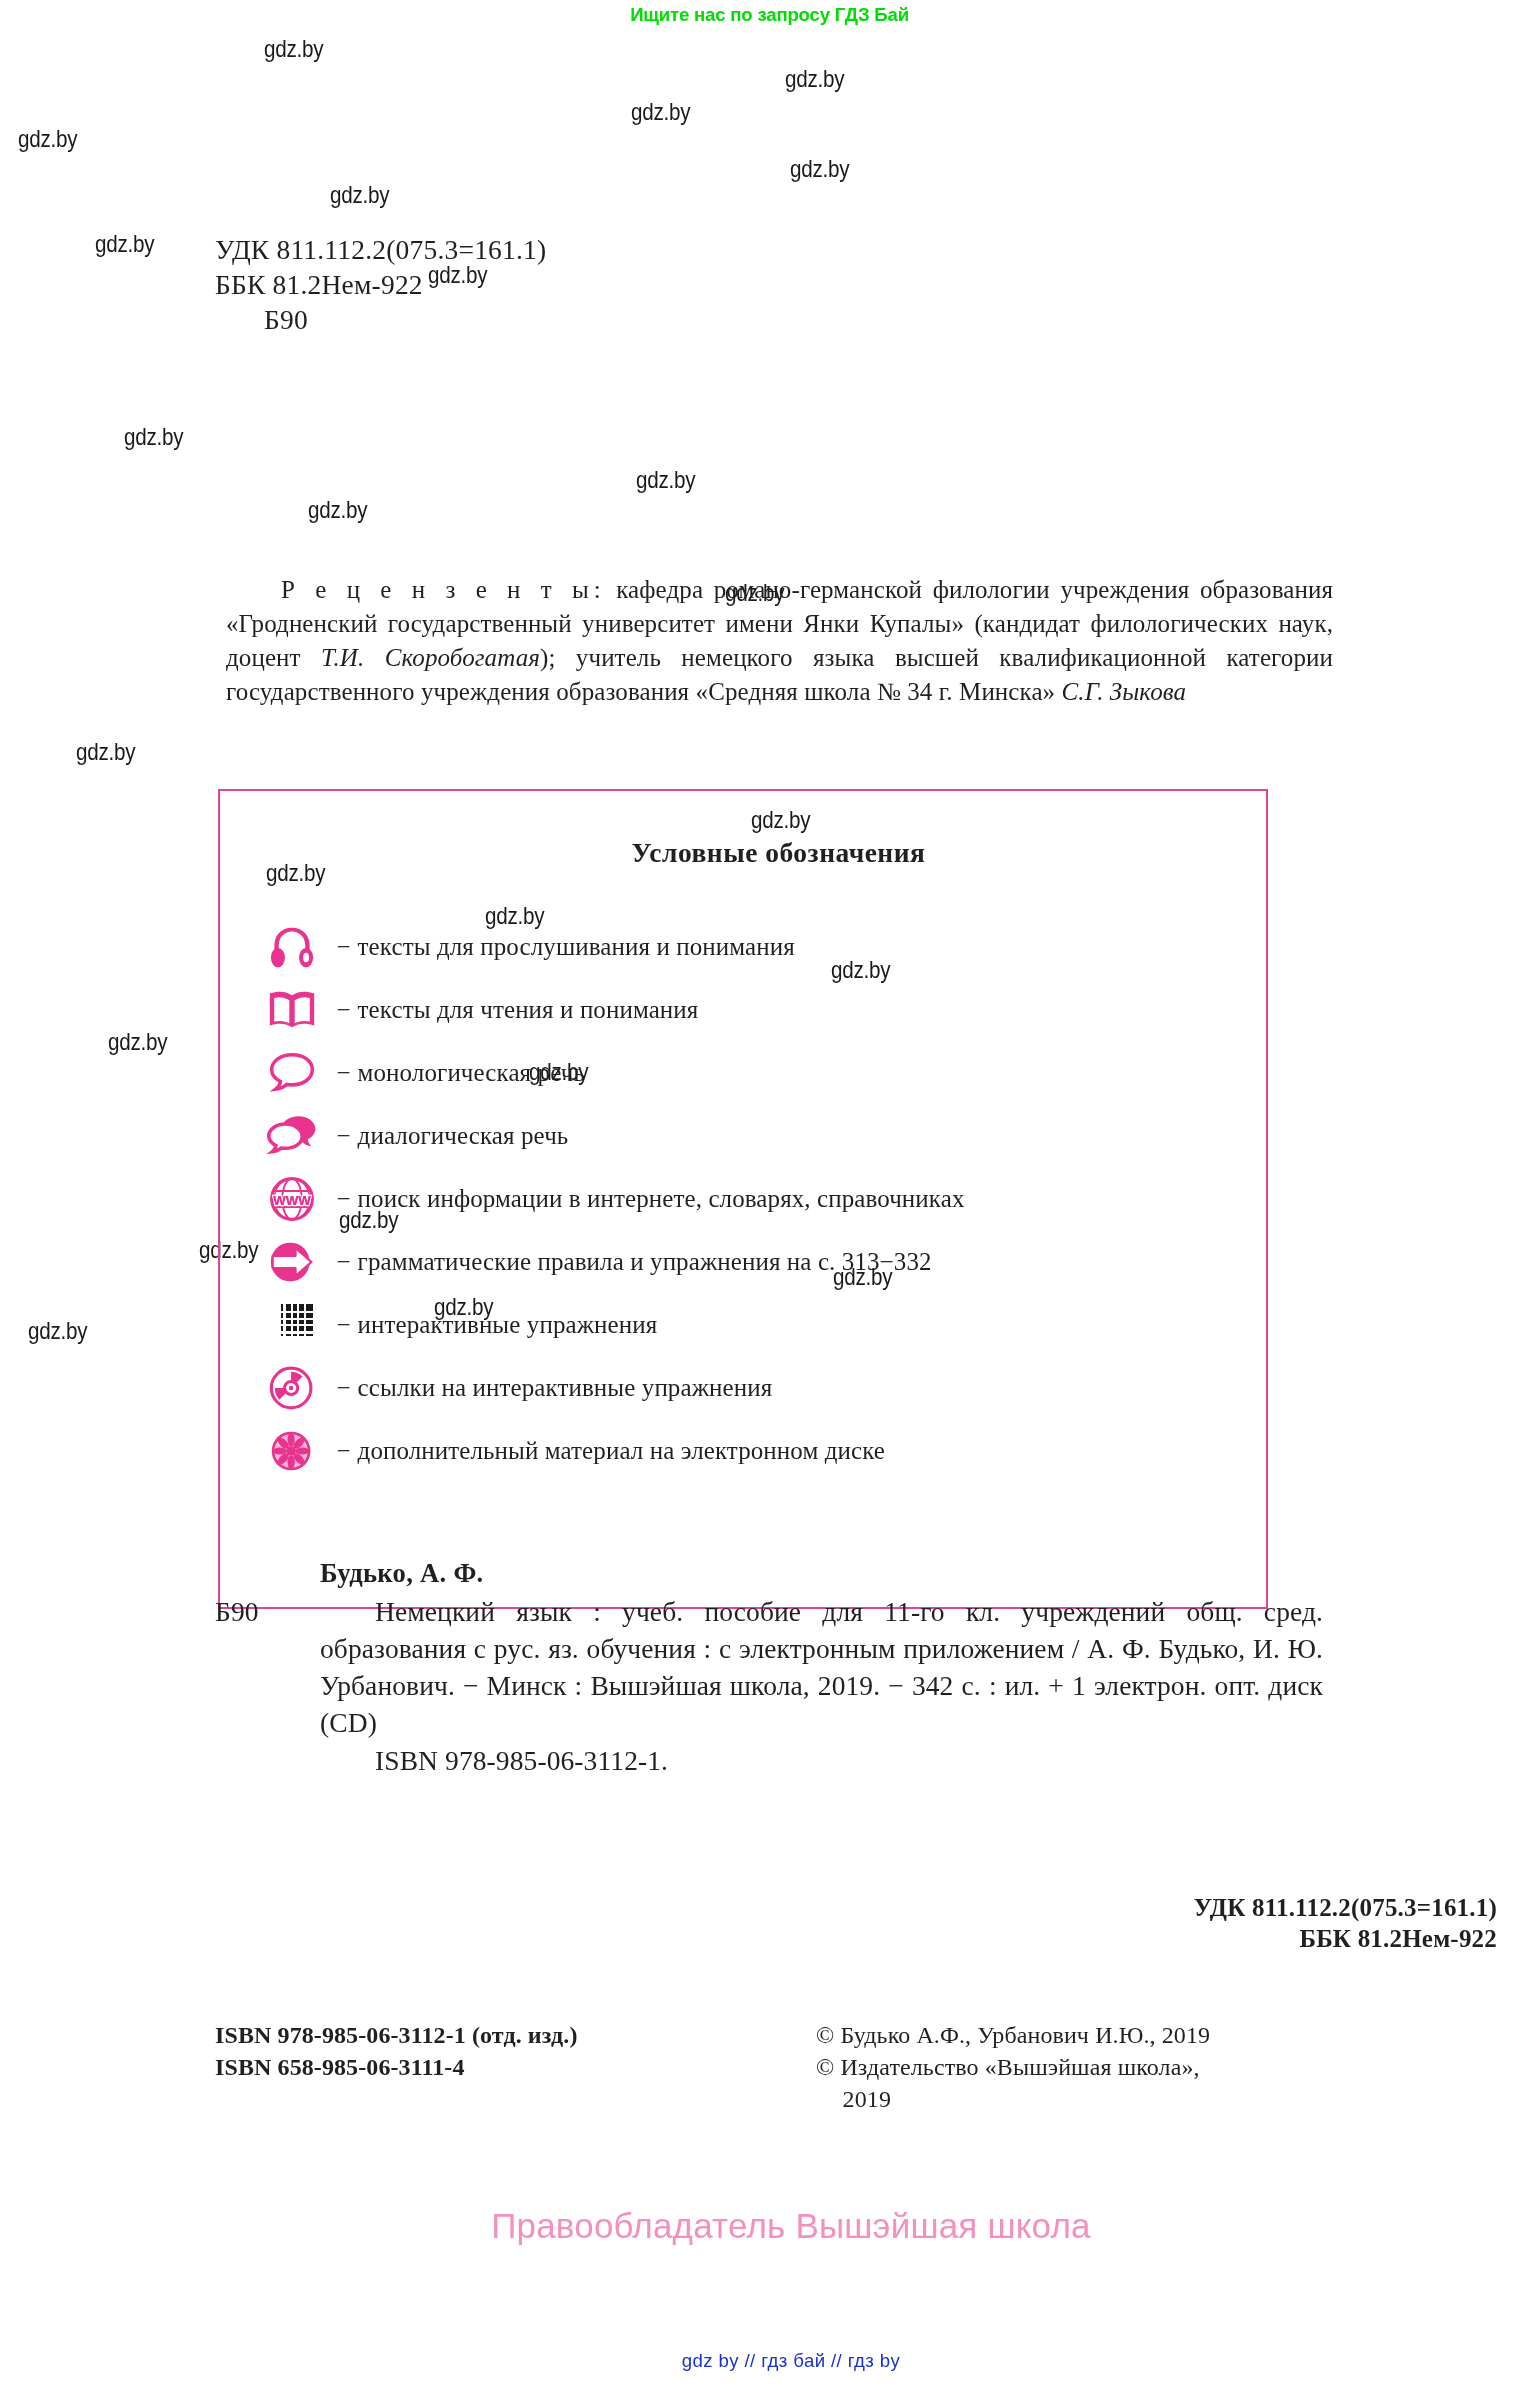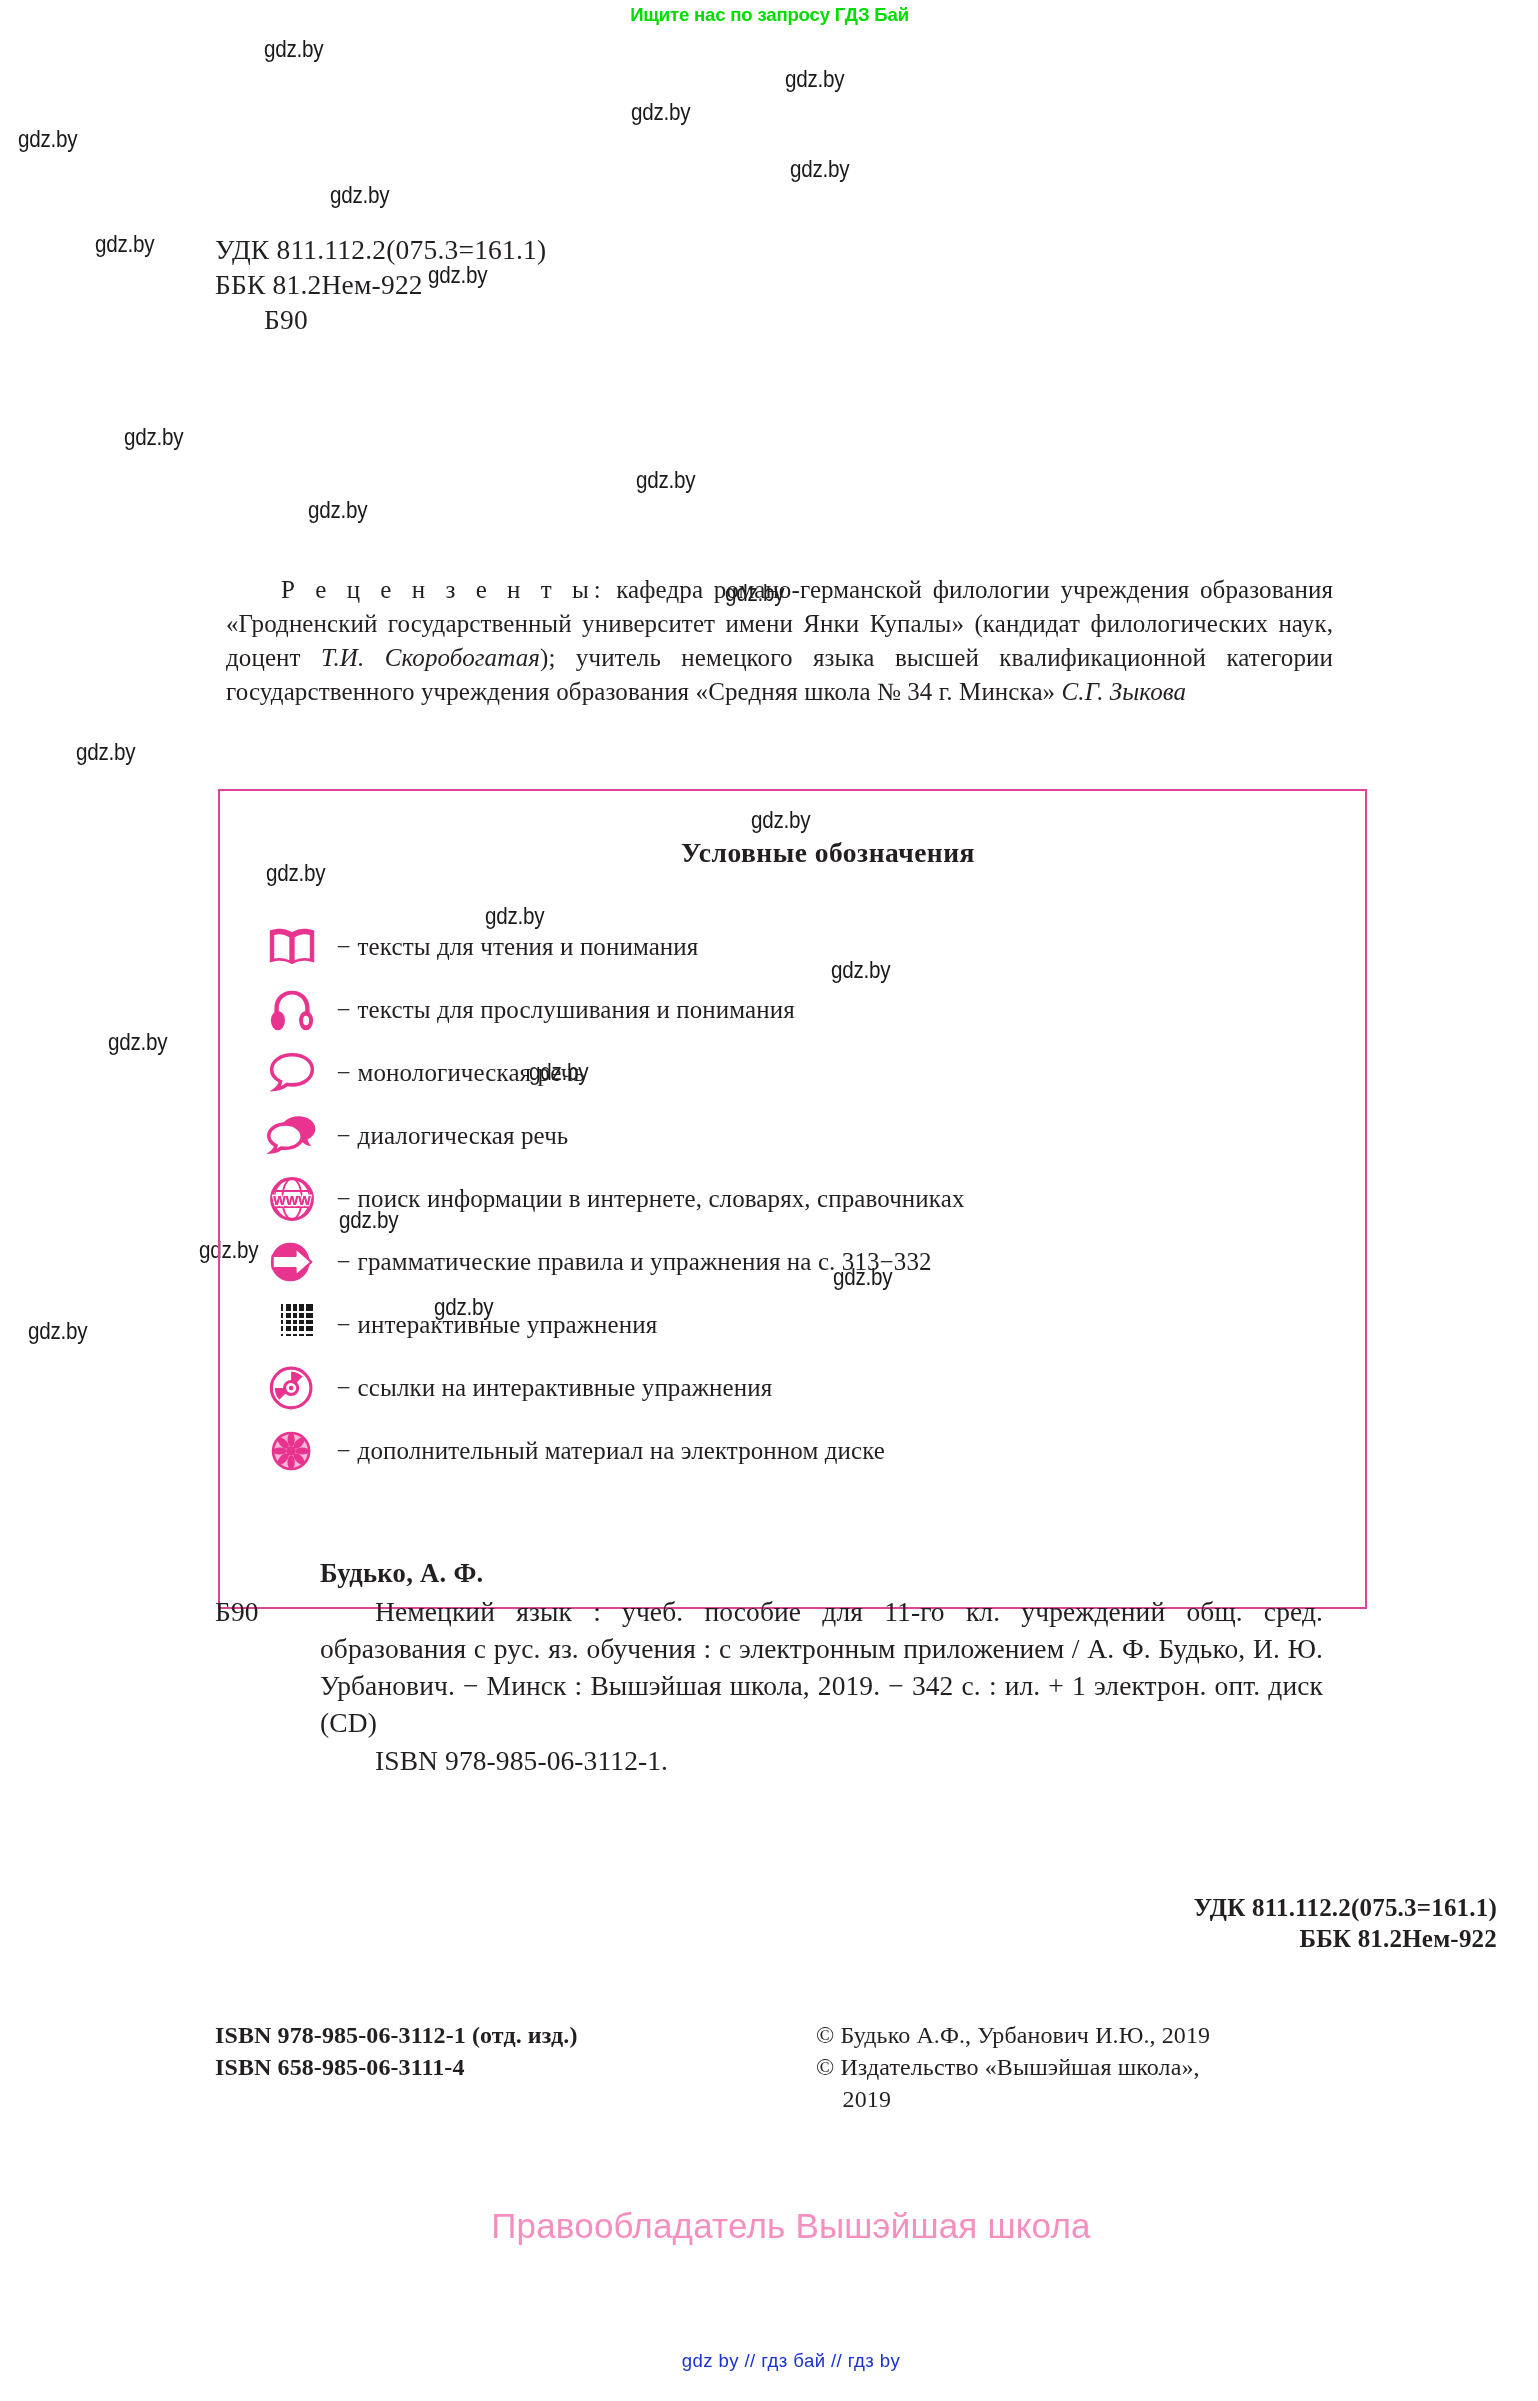--- a/index.html
+++ b/index.html
@@ -72,21 +72,21 @@
   .reviewers .sp {
     letter-spacing: 4.9px;
   }
   .reviewers i { font-style: italic; }
 
   
   .legend-box {
     position: absolute;
     left: 218px;
     top: 789px;
-    width: 1149px;
+    width: 1050px;
     height: 820px;
     border: 2.7px solid #e0439a;
     box-sizing: border-box;
     background: transparent;
   }
   .legend-title {
     position: absolute;
     left: 0; right: 0;
     top: 46px;
     text-align: center;
@@ -269,39 +269,39 @@
     <span class="b90">Б90</span>
   </div>
 
   <p class="reviewers"><span class="sp">Р е ц е н з е н т ы:</span><span> кафедра романо-германской филологии учреждения образования «Гродненский государственный университет имени Янки Купалы» (кандидат филологических наук, доцент </span><i>Т.И. Скоробогатая</i><span>); учитель немецкого языка высшей квалификационной категории государственного учреждения образования «Средняя школа № 34 г. Минска» </span><i>С.Г. Зыкова</i></p>
 
   <div class="legend-box">
     <div class="legend-title">Условные обозначения</div>
     <div class="legend-list" id="legend-list">
         <div class="legend-row">
           <span class="legend-icon">
+            <svg width="46" height="44" viewBox="0 0 52 50">
+              <path d="M26 3C14 3 6 11.5 6 23v6h5v-6c0-9 6.7-15.5 15-15.5S41 14 41 23v6h5v-6C46 11.5 38 3 26 3z" fill="#e8338f"></path>
+              <ellipse cx="10" cy="37" rx="8" ry="11" fill="#e8338f"></ellipse>
+              <ellipse cx="42" cy="37" rx="8" ry="11" fill="#e8338f"></ellipse>
+              <ellipse cx="42" cy="37" rx="3.4" ry="5.4" fill="#fff"></ellipse>
+            </svg>
+          </span>
+          <span class="legend-text"><span class="dash">−</span><span>тексты для прослушивания и понимания</span></span>
+        </div>
+        <div class="legend-row">
+          <span class="legend-icon">
             <svg width="48" height="41" viewBox="0 0 54 46">
               <path d="M2 5c9-3 17-3 25 2v36C19 38 11 38 2 41V5z" fill="#e8338f"></path>
               <path d="M52 5c-9-3-17-3-25 2v36c8-5 16-5 25-2V5z" fill="#e8338f"></path>
               <path d="M7 10c6-1.5 11-1 17 2.6v26C18 35.6 13 35.2 7 36.5V10z" fill="#fff"></path>
               <path d="M47 10c-6-1.5-11-1-17 2.6v26c6-3 11-3.4 17-2.1V10z" fill="#fff"></path>
             </svg>
           </span>
           <span class="legend-text"><span class="dash">−</span><span>тексты для чтения и понимания</span></span>
-        </div>
-        <div class="legend-row">
-          <span class="legend-icon">
-            <svg width="46" height="44" viewBox="0 0 52 50">
-              <path d="M26 3C14 3 6 11.5 6 23v6h5v-6c0-9 6.7-15.5 15-15.5S41 14 41 23v6h5v-6C46 11.5 38 3 26 3z" fill="#e8338f"></path>
-              <ellipse cx="10" cy="37" rx="8" ry="11" fill="#e8338f"></ellipse>
-              <ellipse cx="42" cy="37" rx="8" ry="11" fill="#e8338f"></ellipse>
-              <ellipse cx="42" cy="37" rx="3.4" ry="5.4" fill="#fff"></ellipse>
-            </svg>
-          </span>
-          <span class="legend-text"><span class="dash">−</span><span>тексты для прослушивания и понимания</span></span>
         </div>
         <div class="legend-row">
           <span class="legend-icon">
             <svg width="46" height="41" viewBox="0 0 52 46">
               <path d="M26 3C13 3 3 10.5 3 19.6c0 5.7 4 10.7 10 13.6-.6 3.6-2.6 6.6-5.4 8.7 5-.5 9.4-2.6 12.6-5.4 1.8.3 3.7.5 5.8.5 13 0 23-7.5 23-17.4S39 3 26 3z" fill="none" stroke="#e8338f" stroke-width="4"></path>
             </svg>
           </span>
           <span class="legend-text"><span class="dash">−</span><span>монологическая речь</span></span>
         </div>
         <div class="legend-row">

